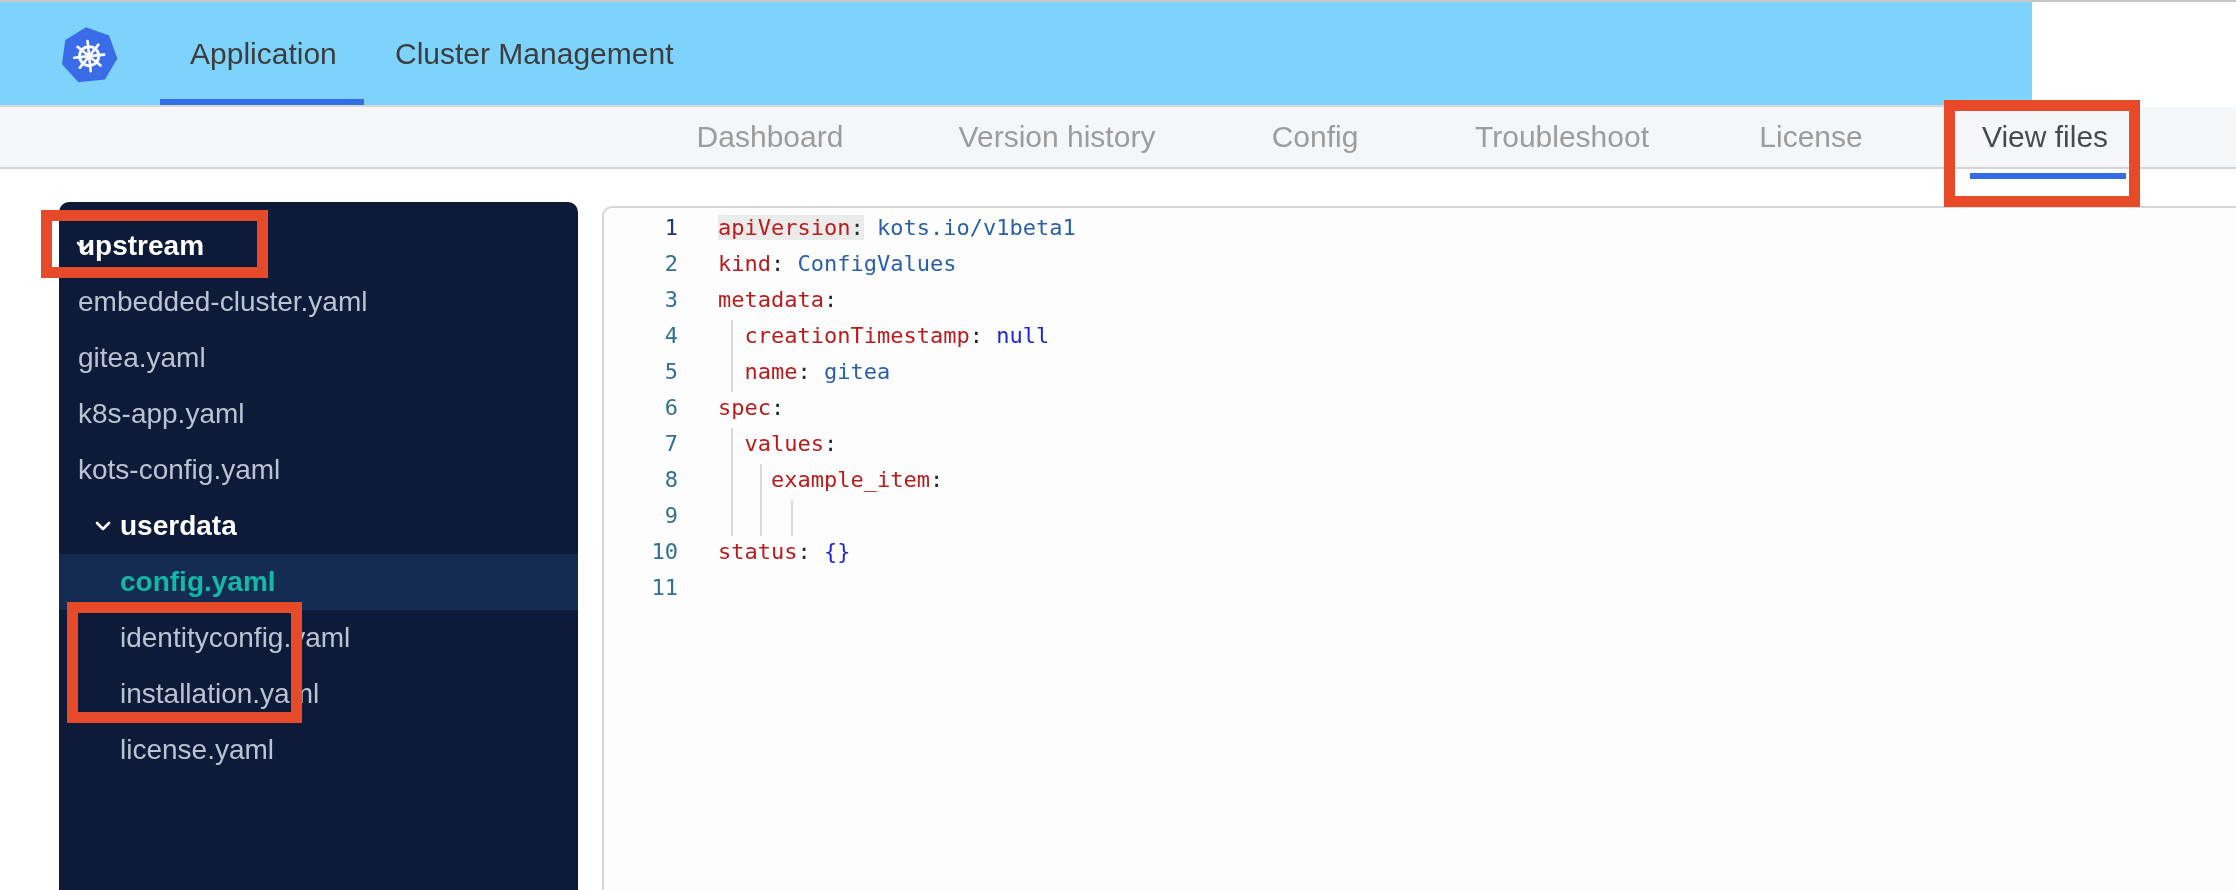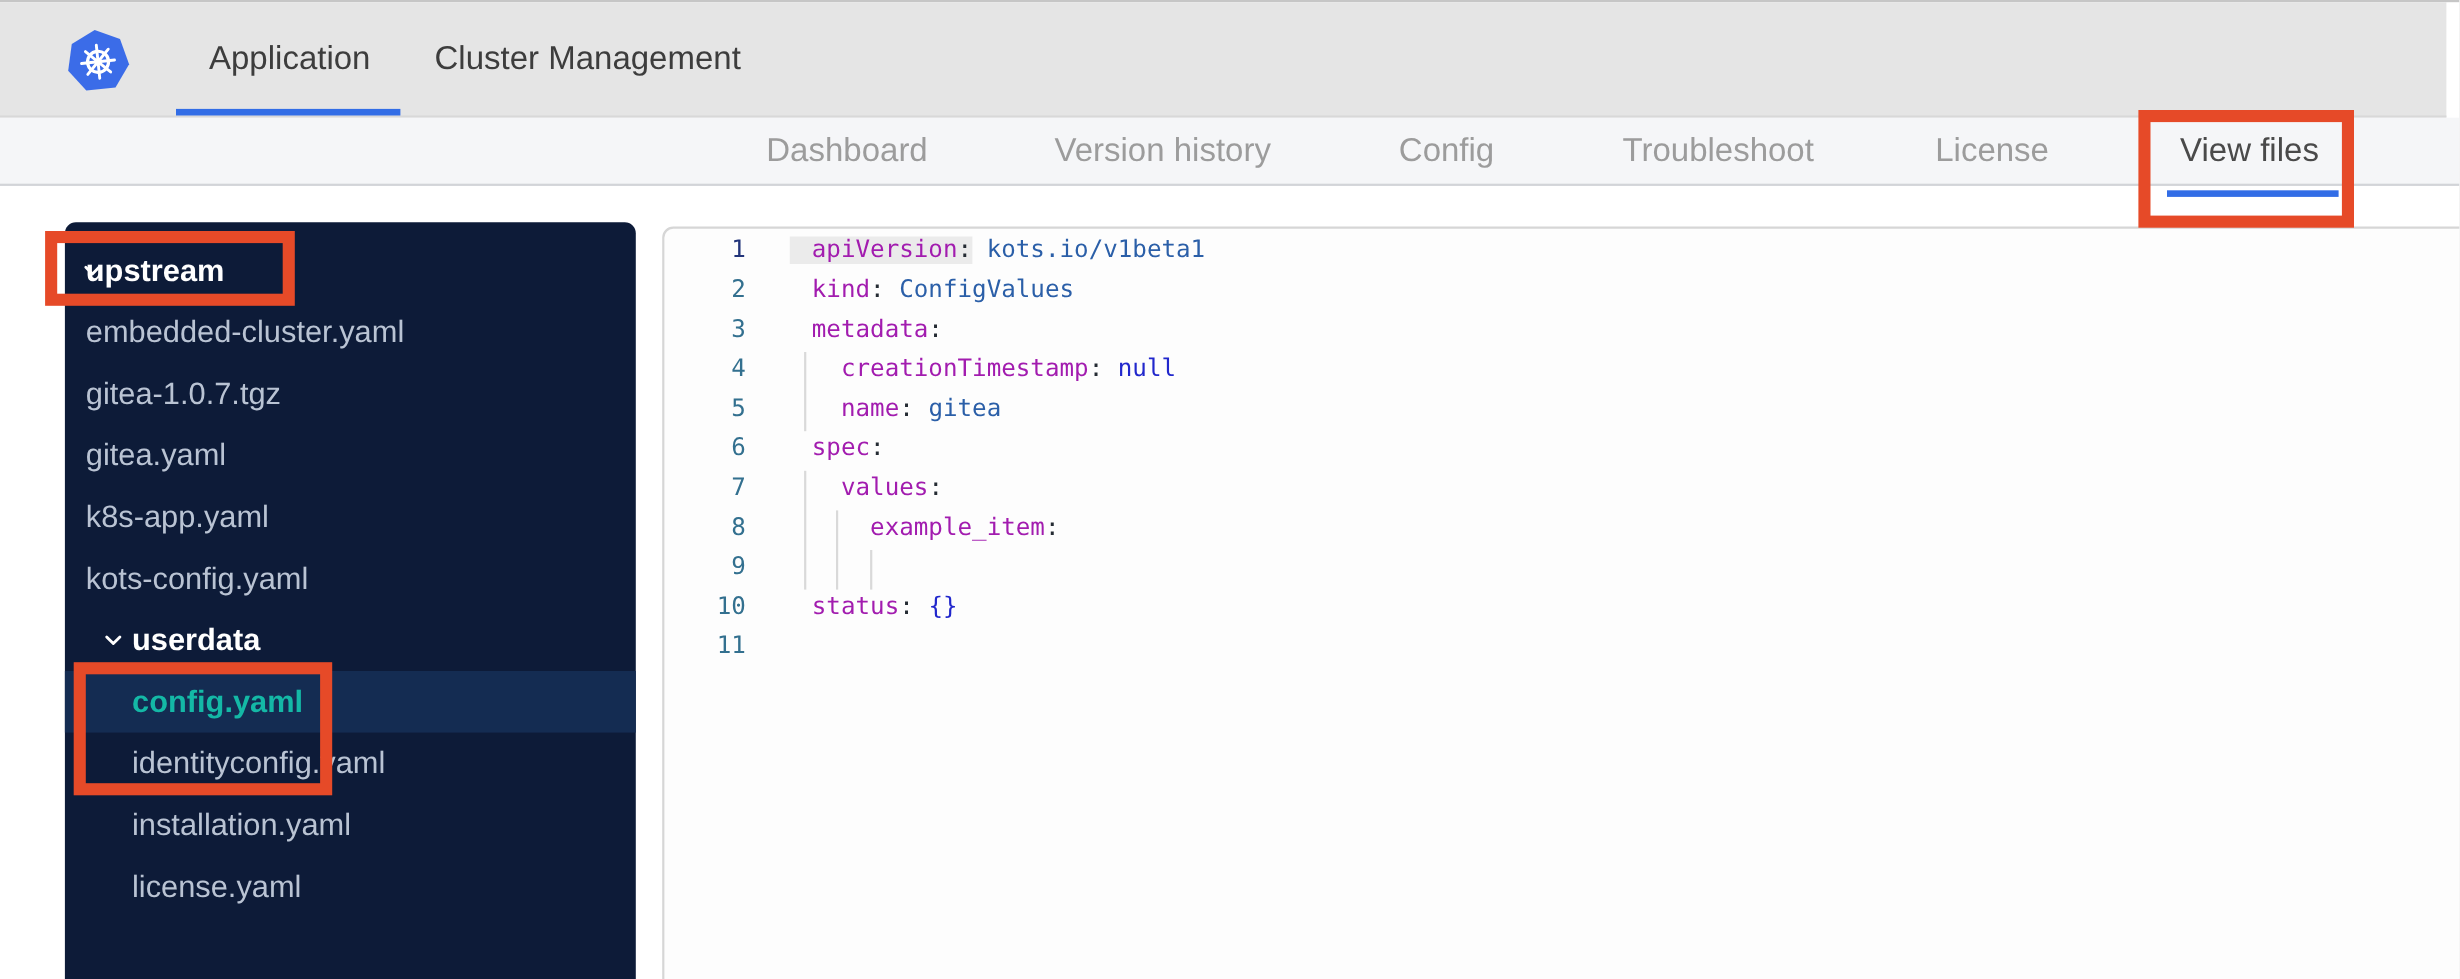--- a/index.html
+++ b/index.html
@@ -3,21 +3,21 @@
 <meta charset="utf-8">
 <style>
   html,body{margin:0;padding:0;background:#e9e9e9;}
   .screen{
     position:relative;width:2236px;height:890px;overflow:hidden;background:#ffffff;
     font-family:"Liberation Sans",sans-serif;
   }
   .topline{position:absolute;left:0;top:0;width:2236px;height:2px;background:#c6c6c6;}
 
   
-  .topnav{position:absolute;left:0;top:2px;width:2224px;height:105px;background:#e5e5e5;border-bottom:2px solid #d8d8d8;box-sizing:border-box;}
+  .topnav{position:absolute;left:0;top:2px;width:2032px;height:105px;background:#7dd3fc;border-bottom:2px solid #d8d8d8;box-sizing:border-box;}
   .k8slogo{position:absolute;left:60px;top:24px;width:58px;height:58px;}
   .topnav .tab{position:absolute;top:0;height:103px;display:flex;align-items:center;font-size:30px;color:#3d3d3d;background:none;border:none;padding:0;cursor:pointer;font-family:inherit;}
   .tab-application{left:190px;font-weight:500;color:#383838;}
   .tab-cluster{left:395px;font-weight:400;color:#424242;}
   .app-underline{position:absolute;left:160px;top:97px;width:204px;height:6px;background:#326de6;}
 
   
   .subnav{position:absolute;left:0;top:107px;width:2236px;height:62px;background:#f5f6f8;border-bottom:2px solid #d2d4d8;box-sizing:border-box;}
   .subtab{position:absolute;top:50%;transform:translate(-50%,-50%);font-size:30px;color:#9c9c9c;background:none;border:none;padding:0;cursor:pointer;white-space:nowrap;font-family:inherit;}
   .subtab.active{color:#4a4a4a;}
@@ -44,21 +44,21 @@
   .editor{
     position:absolute;left:602px;top:206px;width:1700px;height:700px;
     background:#fdfdfd;border:2px solid #d6d6d6;border-radius:10px;box-sizing:border-box;
     overflow:hidden;cursor:text;
   }
   .code{padding-top:2px;font-family:"DejaVu Sans Mono",monospace;font-size:22px;}
   .cl{height:36px;line-height:36px;display:flex;}
   .ln{width:74px;text-align:right;color:#33708f;flex:none;}
   .cl.active .ln{color:#22347a;}
   .lt{margin-left:40px;white-space:pre;}
-  .tok-key{color:#a21caf;padding-left:20px;}
+  .tok-key{color:#b91c1c;}
   .tok-punc{color:#252b33;}
   .tok-val{color:#2b5fa8;}
   .tok-kw{color:#2127cc;}
   .tok-sp{color:#2b5fa8;}
   .hl{background:#ebebeb;}
   .guide{position:absolute;width:2px;background:#d9d9d9;}
   .g1{left:127px;top:112px;height:72px;}
   .g2{left:127px;top:220px;height:108px;}
   .g3{left:156px;top:256px;height:72px;}
   .g4{left:187px;top:292px;height:36px;}
@@ -114,23 +114,20 @@
       <div class="row folder lvl1">
         <span class="chev"><svg viewBox="0 0 20 20" width="20" height="20">
             <polyline points="4,7 10,13 16,7" fill="none" stroke="#ffffff" stroke-width="2.6" stroke-linecap="round" stroke-linejoin="round"></polyline>
           </svg></span>
         <span class="label">upstream</span>
       </div>
       <div class="row file lvl1">
         <span class="label">embedded-cluster.yaml</span>
       </div>
       <div class="row file lvl1">
-        <span class="label">gitea-1.0.7.tgz</span>
-      </div>
-      <div class="row file lvl1">
         <span class="label">gitea.yaml</span>
       </div>
       <div class="row file lvl1">
         <span class="label">k8s-app.yaml</span>
       </div>
       <div class="row file lvl1">
         <span class="label">kots-config.yaml</span>
       </div>
       <div class="row folder lvl2">
         <span class="chev"><svg viewBox="0 0 20 20" width="20" height="20">

